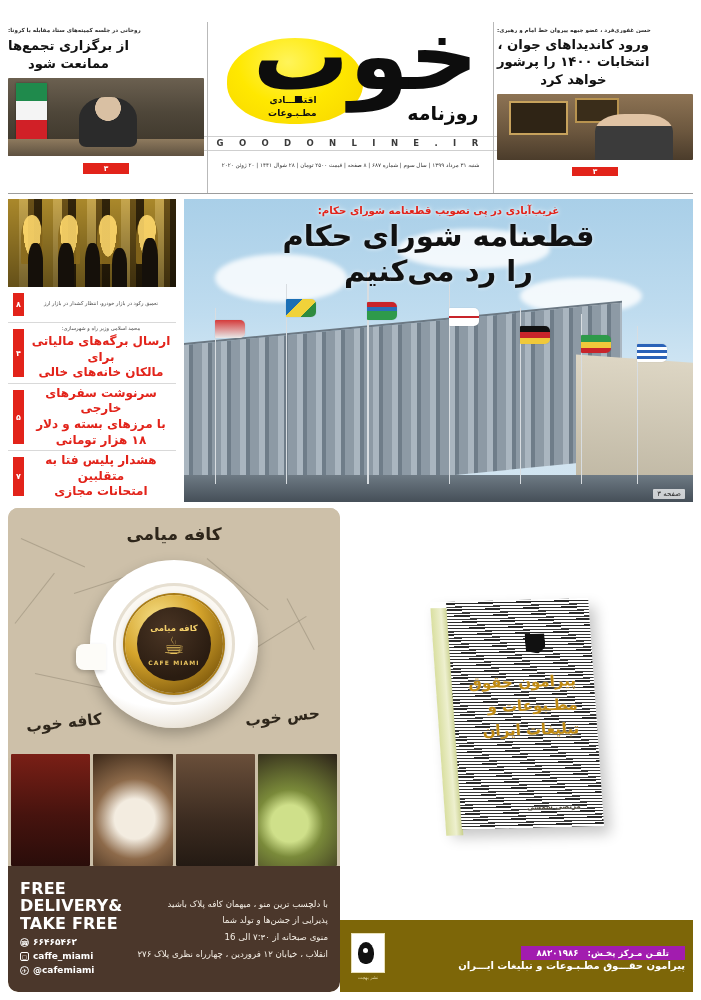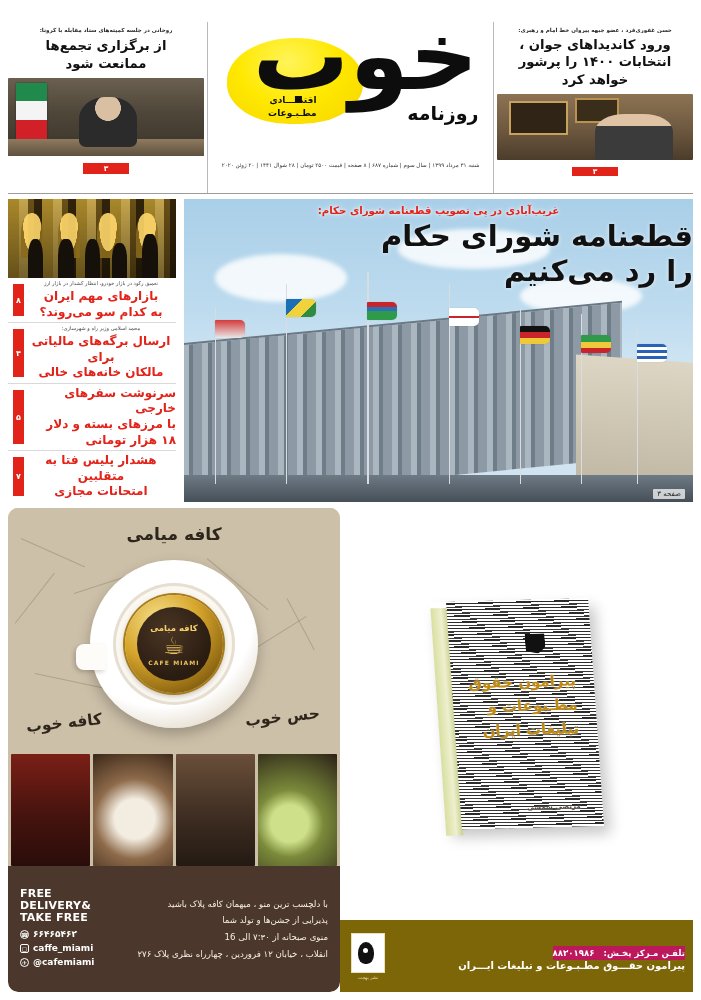--- a/index.html
+++ b/index.html
@@ -24,21 +24,21 @@
     display: flex;
     flex-direction: row;
     align-items: stretch;
     padding: 0 8px;
   }
   .mast-col {
     width: 196px;
     padding-top: 26px;
     display: flex;
     flex-direction: column;
-    align-items: center;
+    align-items: flex-end;
   }
   .mast-col.left  { order: 3; }
   .mast-col.right { order: 1; }
   .mast-center { order: 2; flex: 1; position: relative; }
 
   .kicker {
     font-size: 5.6px;
     line-height: 1.45;
     color: #2b2b2b;
     text-align: center;
@@ -313,21 +313,21 @@
   }
   .lead-kicker {
     position:absolute; top:6px; left:0; right:0;
     text-align:center; direction:rtl;
     font-size: 10.2px; font-weight: bold; color:#e2231a;
     text-shadow: 0 0 3px rgba(255,255,255,.95), 0 0 6px rgba(255,255,255,.9);
     letter-spacing: -.2px;
   }
   .lead-title {
     position:absolute; top: 20px; left: 0; right: 0;
-    direction:rtl;
+    text-align:center; direction:rtl;
     font-size: 29px; font-weight: bold; color:#111;
     line-height: 1.22;
     text-shadow: 0 0 4px rgba(255,255,255,.75);
     letter-spacing: -.6px;
   }
   .lead-page {
     position:absolute; bottom: 3px; right: 8px;
     font-size: 7px; color:#1e1e1e; direction:rtl;
     background: rgba(255,255,255,.72);
     padding: 1px 4px; border-radius: 1px;
@@ -415,21 +415,21 @@
     border-radius: 0 0 10px 10px;
     display:flex; flex-direction:row; align-items:center;
     padding: 6px 12px;
   }
   .cafe-foot-right {
     flex: 1; direction:rtl; text-align:right; color:#f5efe6;
     order: 1;
   }
   .cafe-foot-right div { font-size: 8.6px; line-height: 1.95; }
   .cafe-foot-left { order: 2; text-align:left; direction:ltr; color:#fff; padding-right: 10px; }
-  .fd-title { font-size: 11px; font-weight:bold; line-height: 1.08; letter-spacing:.2px; }
+  .fd-title { font-size: 16px; font-weight:bold; line-height: 1.08; letter-spacing:.2px; }
   .contact { margin-top: 4px; }
   .contact div {
     font-size: 9px; display:flex; align-items:center; gap: 4px; line-height: 1.55;
     font-weight:bold;
   }
   .ci { display:inline-block; width:9px; height:9px; border:1px solid #fff; border-radius:2px;
         font-size:6px; line-height:8px; text-align:center; }
   .ci.round { border-radius:50%; }
 
   
@@ -485,22 +485,22 @@
     content:""; position:absolute; left: 6px; top: 8px; width: 16px; height: 22px;
     background:#111; border-radius: 50% 50% 44% 44%;
   }
   .pub-mark::after {
     content:""; position:absolute; left: 11px; top: 14px; width: 5px; height: 5px;
     background:#fff; border-radius:50%;
   }
   .pub-name { font-size: 4.6px; color:#e6dba6; margin-top: 2px; direction:rtl; }
   .book-foot-main { order: 1; flex:1; text-align:right; direction:rtl; padding-left: 4px; }
   .phone-bar {
-    display:inline-block; background:#be185d; color:#fff;
-    font-size: 8.6px; font-weight:bold; padding: 2px 0; direction:rtl;
+    display:inline-block; background:#a21caf; color:#fff;
+    font-size: 8.6px; font-weight:bold; padding: 2px 16px; direction:rtl;
     letter-spacing: .4px; margin-bottom: 0;
   }
   .book-foot-title {
     font-size: 10px; font-weight:bold; color:#ffffff; direction:rtl;
     letter-spacing: -.2px;
   }
 </style>
 </head>
 <body>
 
@@ -525,20 +525,21 @@
       <div class="logo-wrap">
         <div class="logo-art">
           <div class="sun"></div>
           <div class="logo-khoob">خوب</div>
           <div class="logo-rooznameh">روزنامه</div>
           <div class="logo-tags">
             <span>اقتصـــادی</span>
             <span>مطـبـوعات</span>
           </div>
         </div>
+        <div class="site-url">G O O D O N L I N E . I R</div>
         <div class="dateline">شنبه ۳۱ مرداد ۱۳۹۹ | سال سوم | شماره ۶۸۷ | ۸ صفحه | قیمت ۲۵۰۰ تومان | ۲۸ شوال ۱۴۴۱ | ۲۰ ژوئن ۲۰۲۰</div>
       </div>
     </div>
 
     <div class="mast-col left">
       <div class="kicker">روحانی در جلسه کمیته‌های ستاد مقابله با کرونا:</div>
       <div class="side-head" style="white-space:pre-line;">از برگزاری تجمع‌ها
 ممانعت شود</div>
       <div class="side-photo ph-rouhani">
         <div class="ph-desk"></div>
@@ -595,38 +596,36 @@
           <div class="sil" style="left:30%;"></div>
           <div class="sil" style="left:46%;"></div>
           <div class="sil" style="left:62%;height:44%;"></div>
           <div class="sil" style="left:80%;height:56%;"></div>
         </div>
       </div>
 
       <div class="brief-item">
         <div class="brief-txt">
           <div class="brief-kicker">تعمیق رکود در بازار خودرو، انتظار کشدار در بازار ارز</div>
-          <div class="brief-title" style="white-space:pre-line;">بازارهای مهم ایران
-به کدام سو می‌روند؟</div>
         </div>
         <div class="brief-num">۸</div>
       </div>
 
       <div class="brief-item">
         <div class="brief-txt">
           <div class="brief-kicker">محمد اسلامی وزیر راه و شهرسازی:</div>
           <div class="brief-title" style="white-space:pre-line;">ارسال برگه‌های مالیاتی برای
 مالکان خانه‌های خالی</div>
         </div>
         <div class="brief-num">۴</div>
       </div>
 
       <div class="brief-item">
         <div class="brief-txt">
-          <div class="brief-title" style="white-space:pre-line;text-align:right;">سرنوشت سفرهای خارجی
+          <div class="brief-title" style="white-space:pre-line;">سرنوشت سفرهای خارجی
 با مرزهای بسته و دلار
 ۱۸ هزار تومانی</div>
         </div>
         <div class="brief-num">۵</div>
       </div>
 
       <div class="brief-item">
         <div class="brief-txt">
           <div class="brief-title" style="white-space:pre-line;">هشدار پلیس فتا به متقلبین
 امتحانات مجازی</div>

